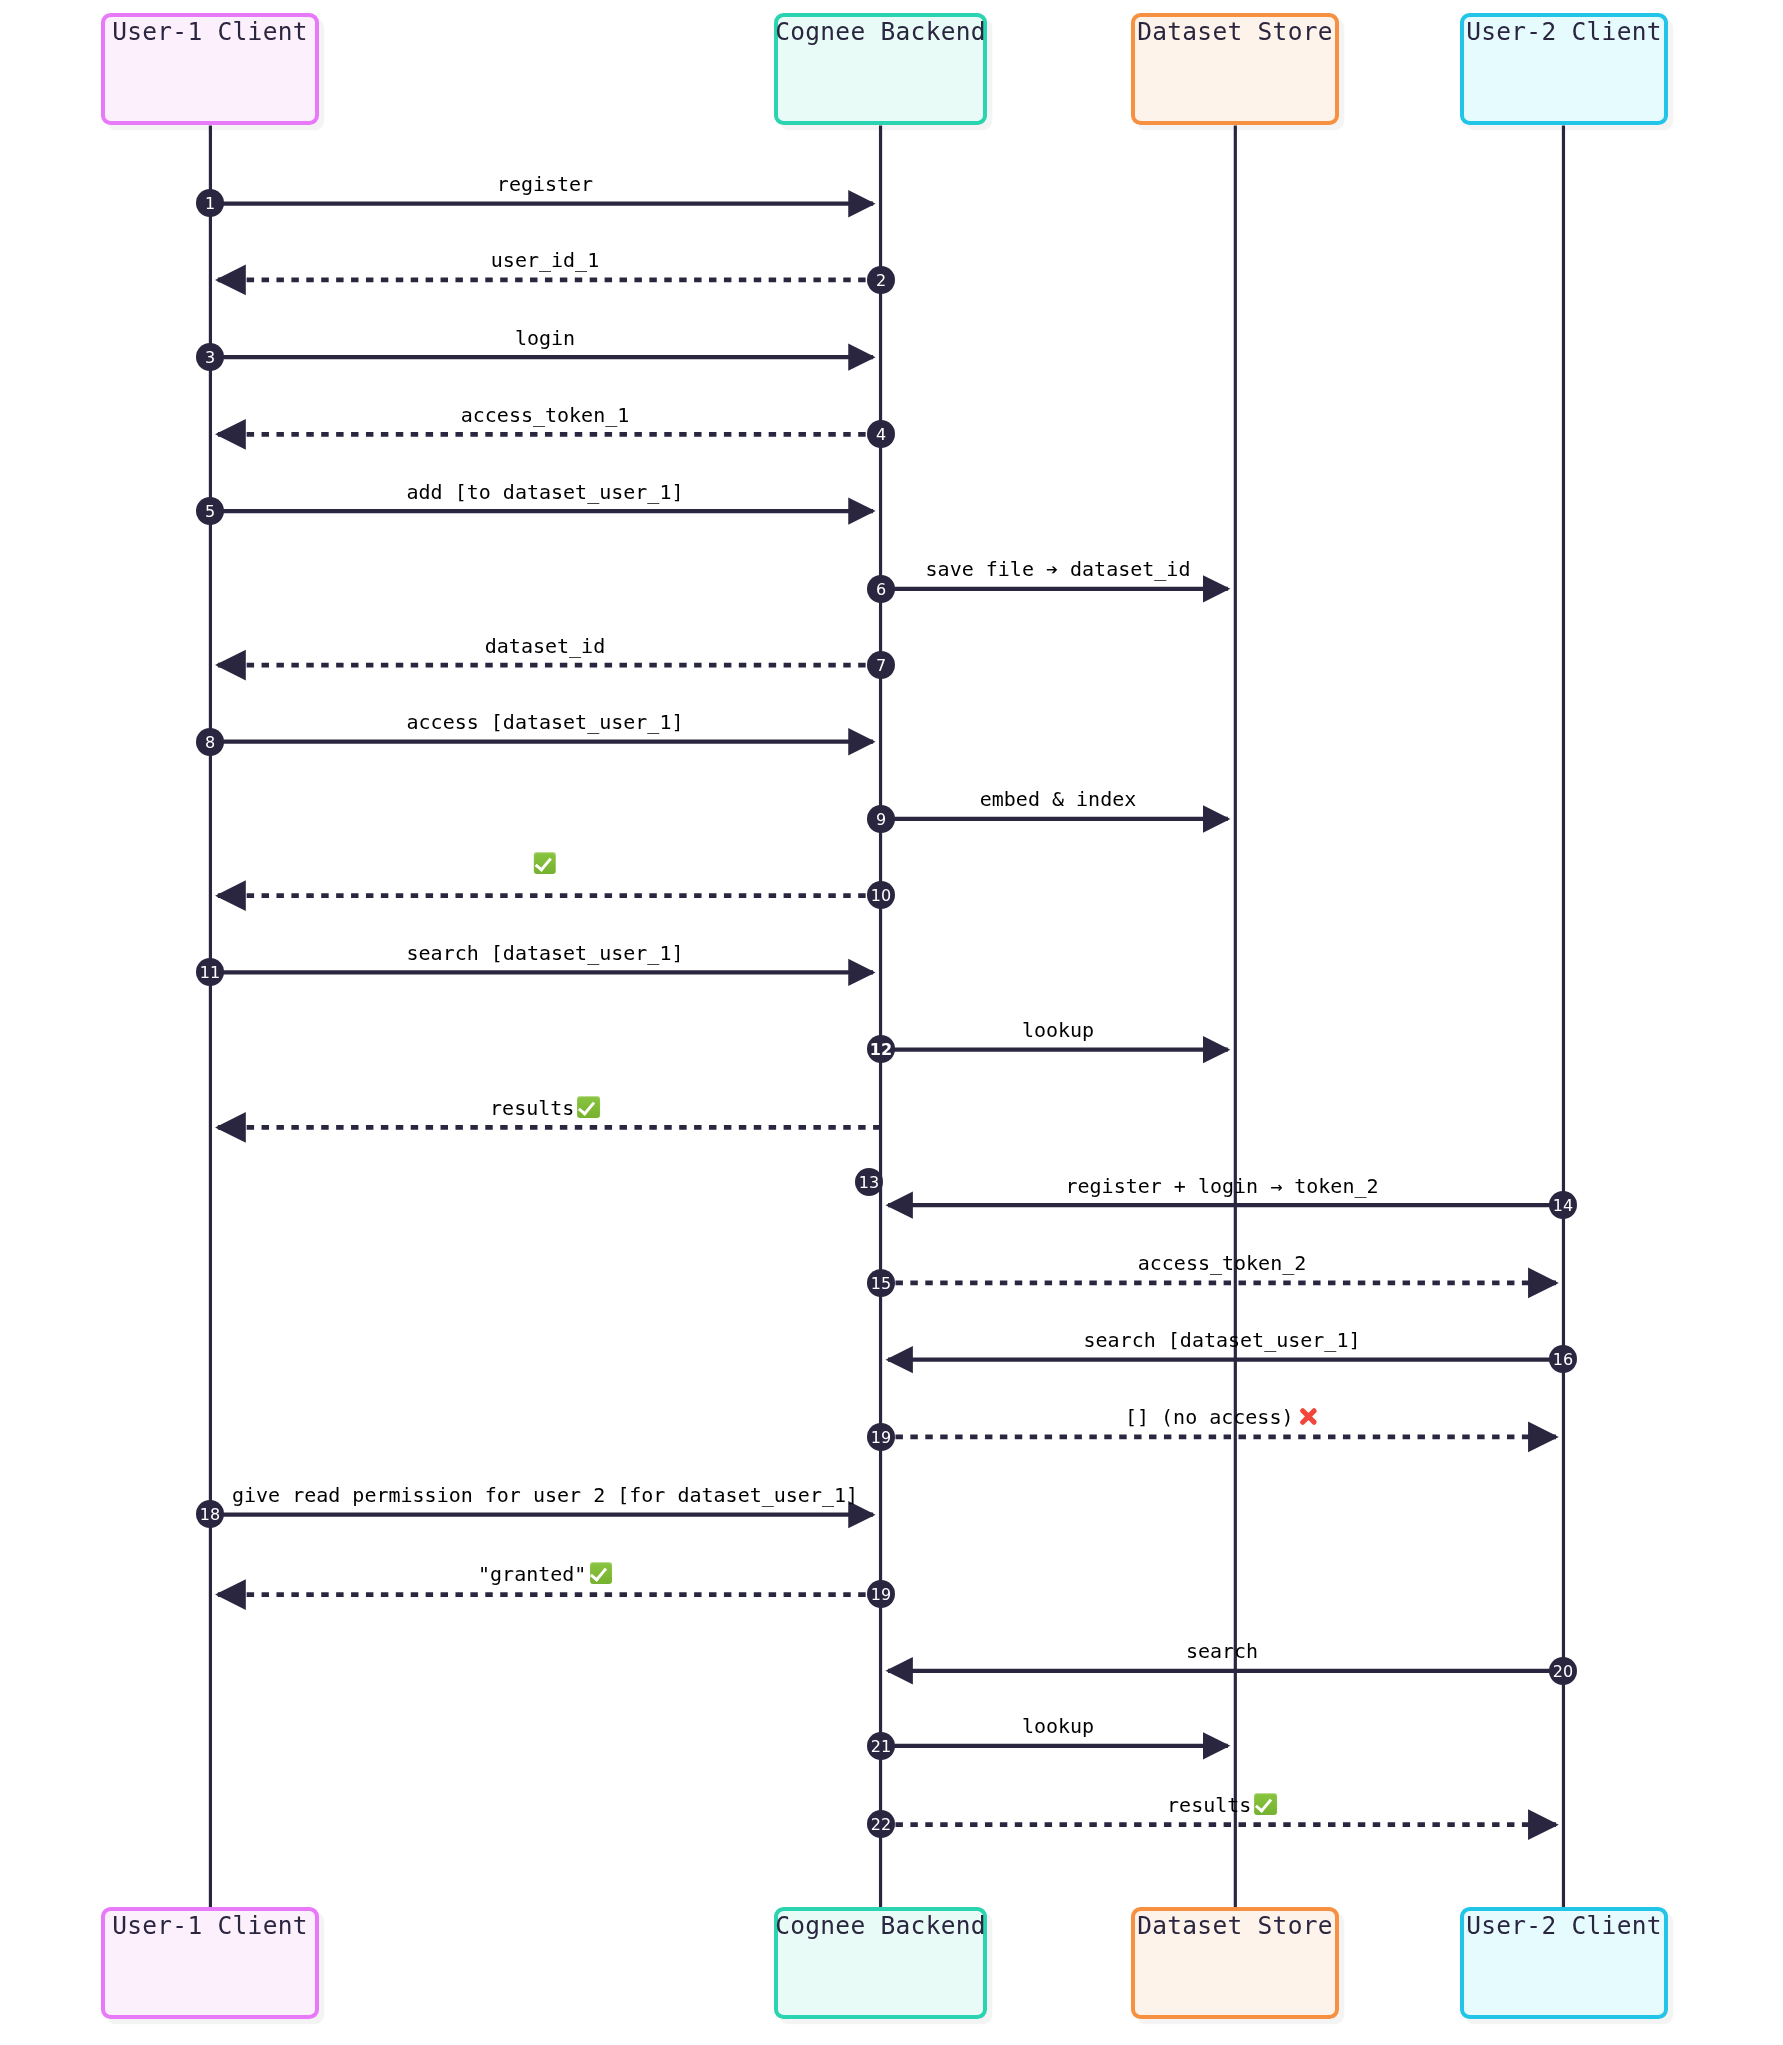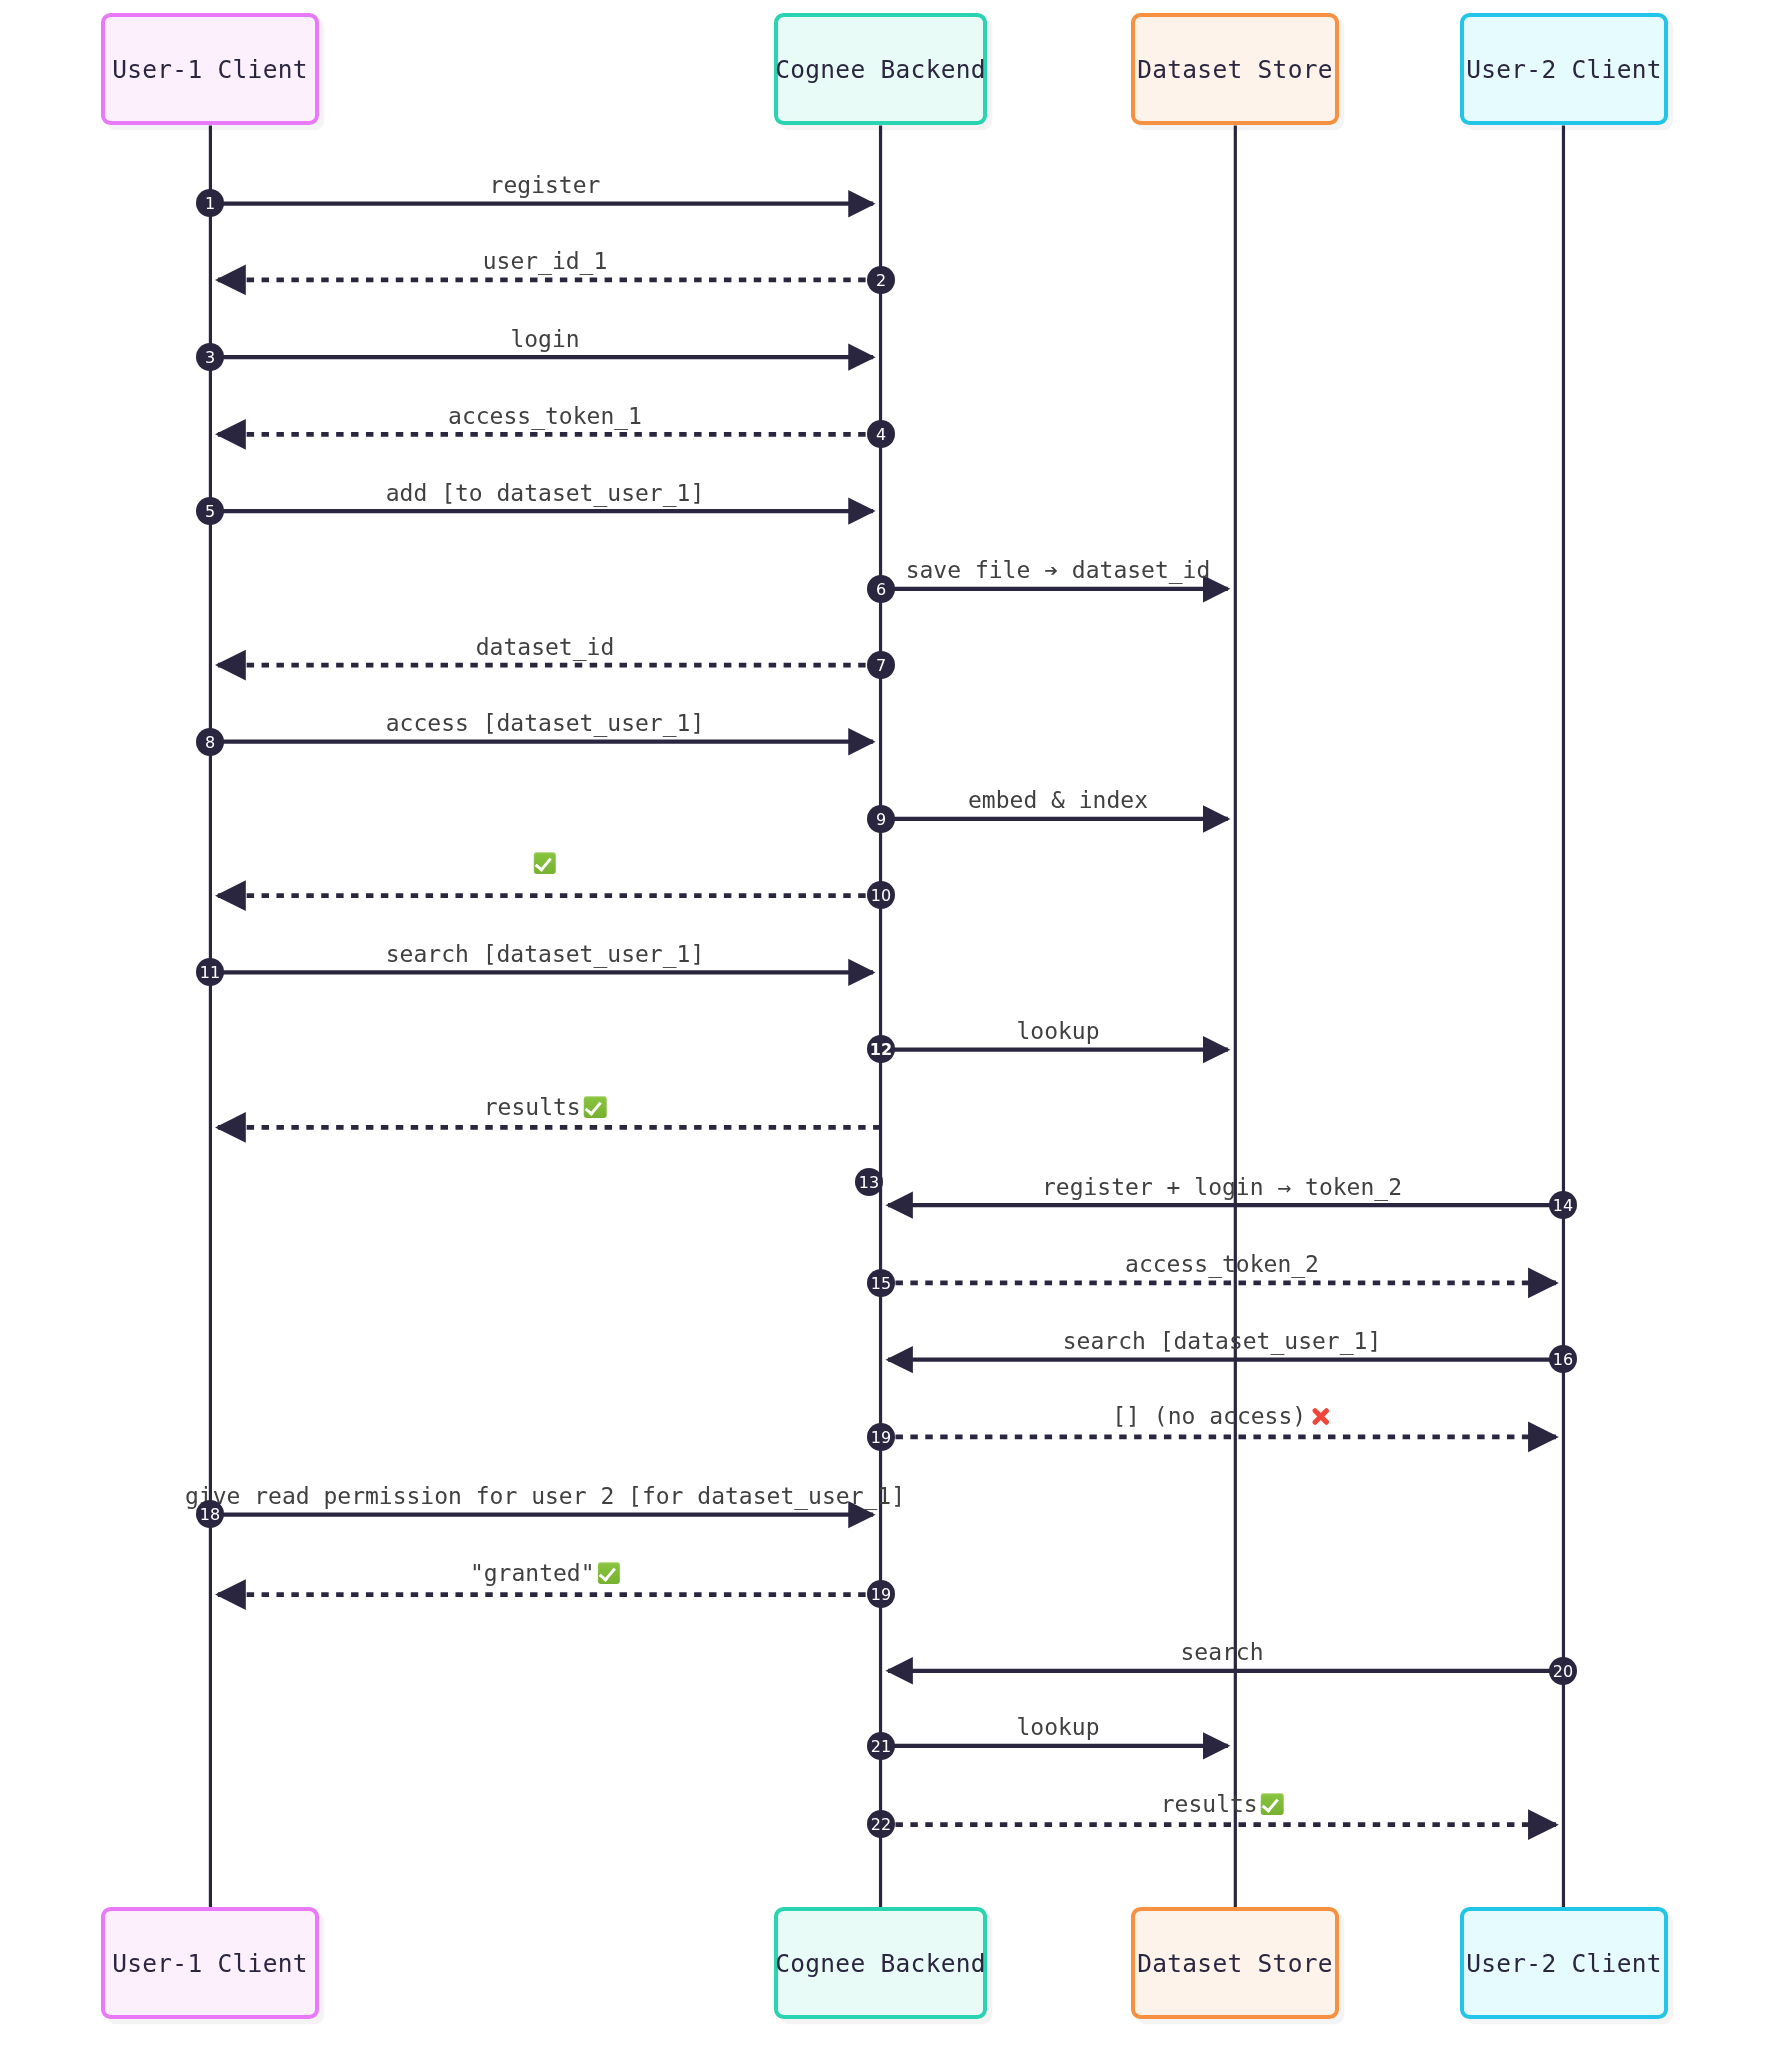--- a/index.html
+++ b/index.html
@@ -13,38 +13,38 @@
   }
   #diagram{position:absolute;inset:0;}
   svg.layer{position:absolute;top:0;left:0;width:1784px;height:2046px;}
 
   .pbox{
     position:absolute;
     box-sizing:border-box;
     border-radius:9.6px;
     border-width:4.8px;
     border-style:solid;
-    display:flex;align-items:center;justify-content:center;
+    display:flex;justify-content:center;
     box-shadow:5.3px 5.3px 0 rgba(0,0,0,0.045);
     z-index:6;
   }
   .pbox span{
     font-family:"DejaVu Sans Mono","Liberation Mono",monospace;
     font-size:24.5px;
     color:#2b2640;
     letter-spacing:0.3px;
     white-space:nowrap;
   }
 
   .msg-label{
     position:absolute;
     transform:translateX(-50%);
     font-family:"DejaVu Sans Mono","Liberation Mono",monospace;
-    font-size:23px;
-    color:#404040;
+    font-size:20px;
+    color:#000000;
     white-space:nowrap;
     z-index:5;
     line-height:1;
   }
 
   .seqnum{
     position:absolute;
     width:28px;height:28px;
     margin-left:-14px;margin-top:-14px;
     border-radius:50%;

